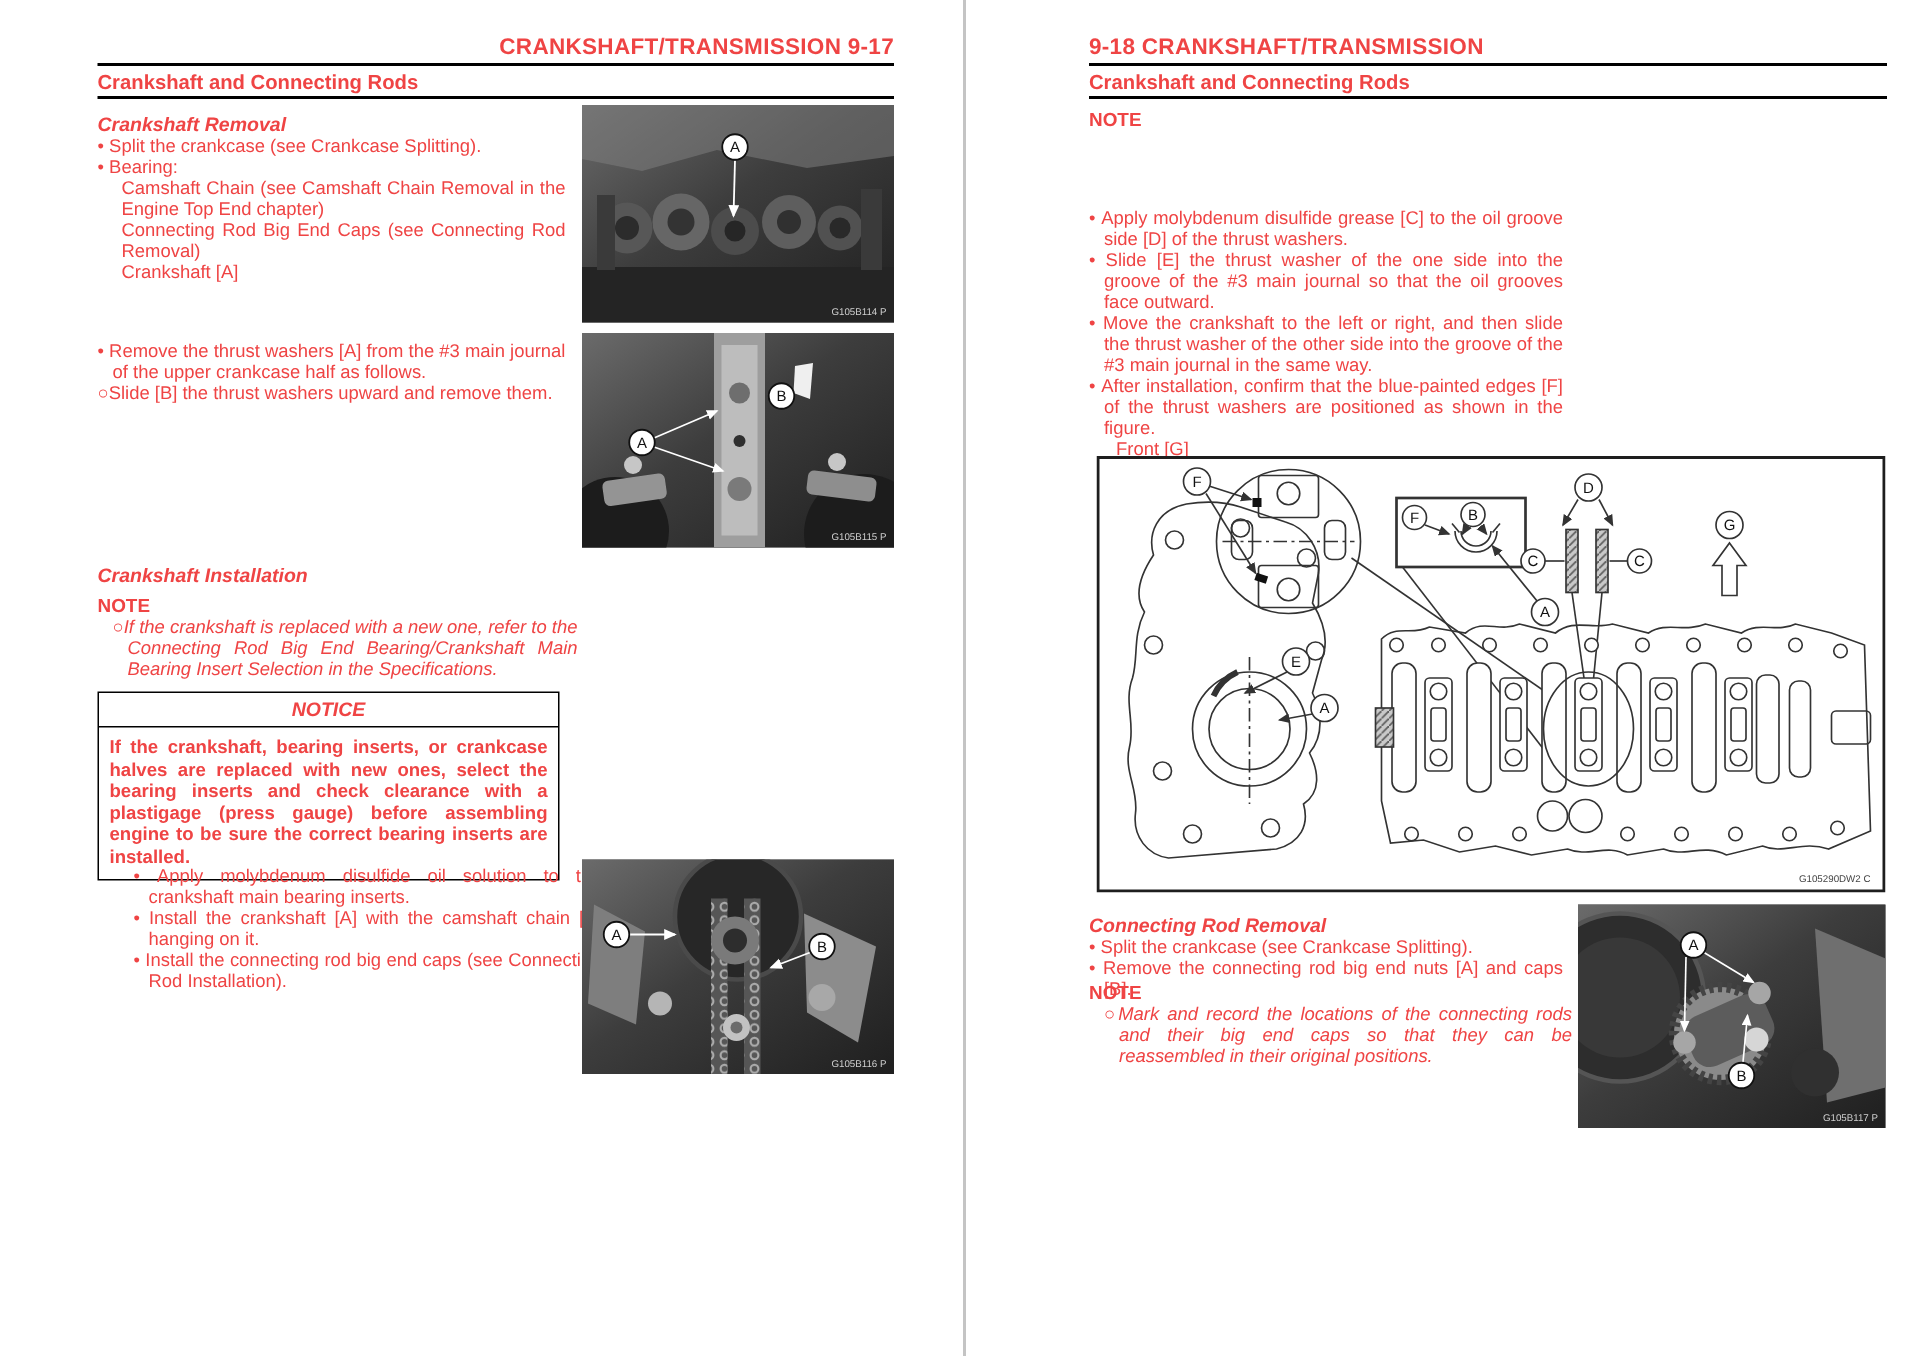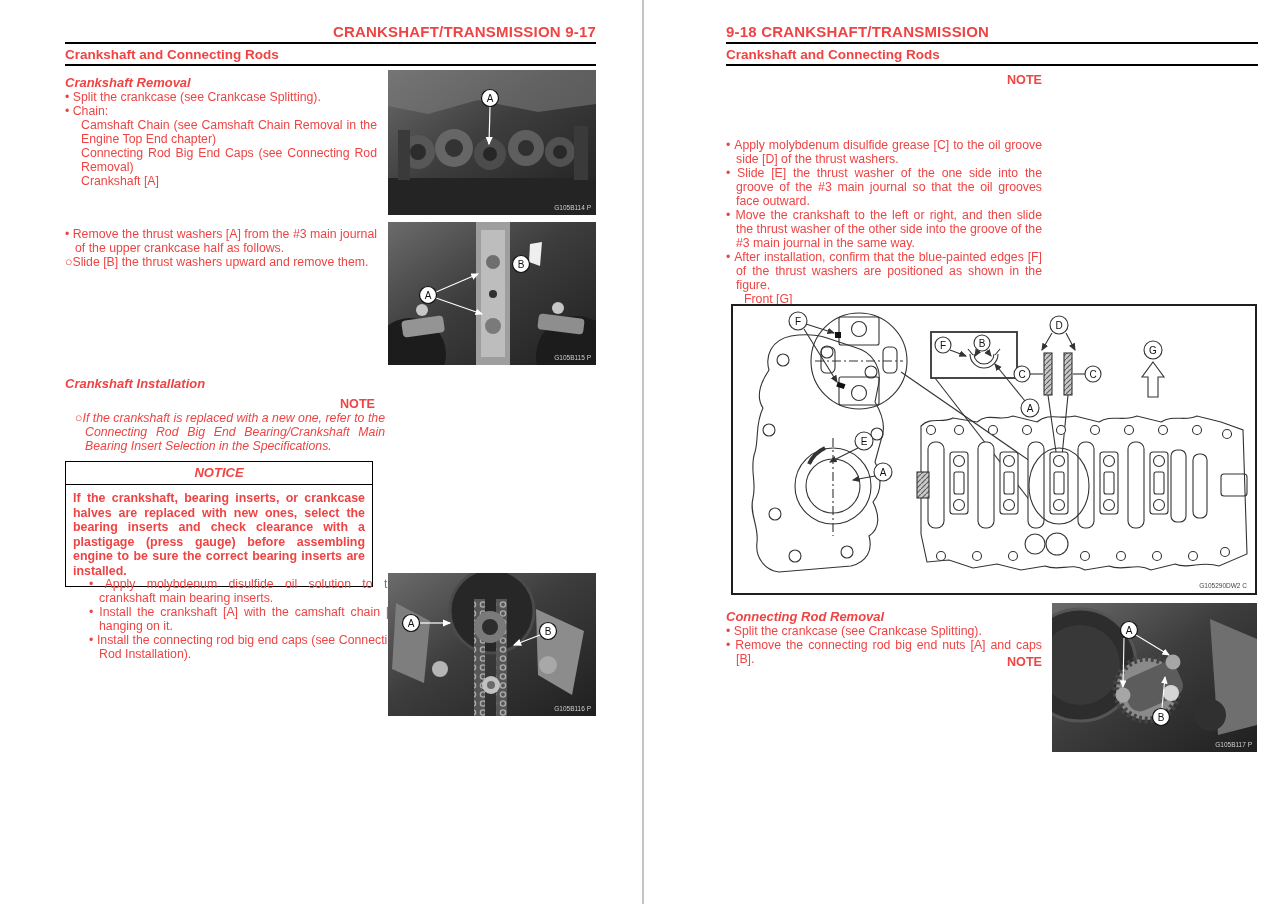--- a/index.html
+++ b/index.html
@@ -13,21 +13,21 @@
   .sub-title{font-size:13px;font-weight:bold;font-style:italic;white-space:nowrap;}
   .txt{font-size:12.3px;line-height:14px;text-align:justify;}
   .bullet{padding-left:10px;text-indent:-10px;}
   .bullet::before{content:"\2022\00a0";}
   .circ{padding-left:10px;text-indent:-10px;}
   .circ::before{content:"\25CB";}
   .it{font-style:italic;}
   .indent10{padding-left:10px;}
   .subitem{padding-left:16px;}
   .front{padding-left:18px;}
-  .note-h{font-weight:bold;text-align:right;font-size:12.6px;}
+  .note-h{font-weight:bold;text-align:left;font-size:12.6px;}
   .notice-box{border:1.6px solid #000;background:#fff;}
   .notice-h{font-weight:bold;font-style:italic;text-align:center;font-size:13px;
             padding:3px 0 4px 0;border-bottom:1.6px solid #000;}
   .notice-b{font-weight:bold;font-size:12.4px;line-height:14.5px;text-align:justify;padding:6px 7px 8px 7px;}
   .photo{position:absolute;background:#303030;}
   .photo svg{display:block;}
   .diagram{position:absolute;background:#fff;}
 </style>
 </head>
 <body>
@@ -71,21 +71,21 @@
 
     <div class="abs pg-header" style="left:65px;top:23px;width:531px;text-align:right;">CRANKSHAFT/TRANSMISSION 9-17</div>
     <div class="abs hline" style="left:65px;top:42px;width:531px;height:1.5px;"></div>
     <div class="abs sect-title" style="left:65px;top:47px;">Crankshaft and Connecting Rods</div>
     <div class="abs hline" style="left:65px;top:63.5px;width:531px;height:2px;"></div>
 
     <div class="abs sub-title" style="left:65px;top:75px;">Crankshaft Removal</div>
 
     <div class="abs txt" style="left:65px;top:90px;width:312px;">
       <div class="bullet">Split the crankcase (see Crankcase Splitting).</div>
-      <div class="bullet">Chain:</div>
+      <div class="bullet">Bearing:</div>
       <div class="subitem">Camshaft Chain (see Camshaft Chain Removal in the Engine Top End chapter)</div>
       <div class="subitem">Connecting Rod Big End Caps (see Connecting Rod Removal)</div>
       <div class="subitem">Crankshaft [A]</div>
     </div>
 
     <div class="photo" style="left:388px;top:70px;width:208px;height:145px;">
       <svg width="208" height="145" viewBox="0 0 208 145">
         <rect width="208" height="145" fill="url(#pbg)"></rect>
         <polygon points="0,0 208,0 208,34 150,42 90,30 40,44 0,36" fill="#7d7d7d" opacity="0.55"></polygon>
         <g>
@@ -344,20 +344,23 @@
         <text x="516" y="284" text-anchor="end" font-size="6.5" fill="#444" stroke="none">G105290DW2 C</text>
       </svg>
     </div>
 
     <div class="abs sub-title" style="left:46px;top:609px;">Connecting Rod Removal</div>
     <div class="abs txt" style="left:46px;top:624px;width:316px;">
       <div class="bullet">Split the crankcase (see Crankcase Splitting).</div>
       <div class="bullet">Remove the connecting rod big end nuts [A] and caps [B].</div>
     </div>
     <div class="abs note-h" style="left:46px;top:655px;width:316px;">NOTE</div>
+    <div class="abs txt indent10" style="left:46px;top:669px;width:312px;">
+      <div class="circ it">Mark and record the locations of the connecting rods and their big end caps so that they can be reassembled in their original positions.</div>
+    </div>
 
     <div class="photo" style="left:372px;top:603px;width:205px;height:149px;">
       <svg width="205" height="149" viewBox="0 0 205 149">
         <rect width="205" height="149" fill="url(#pbg)"></rect>
         <circle cx="28" cy="62" r="56" fill="#2d2d2d" stroke="#555" stroke-width="3"></circle>
         <circle cx="28" cy="62" r="40" fill="#383838"></circle>
         <polygon points="158,16 205,36 205,122 166,132" fill="#6f6f6f"></polygon>
         <circle cx="95" cy="86" r="31" fill="#8a8a8a" stroke="#444" stroke-width="7" stroke-dasharray="3 3"></circle>
         <rect x="72" y="66" width="58" height="36" rx="12" fill="#5c5c5c" transform="rotate(-24 101 84)"></rect>
         <circle cx="71" cy="92" r="7.5" fill="#a6a6a6"></circle>

